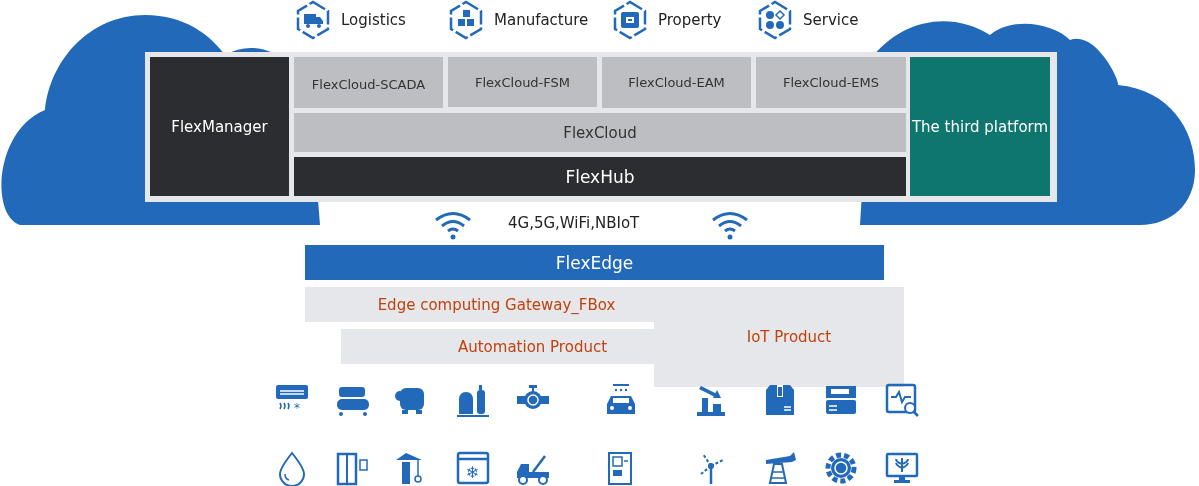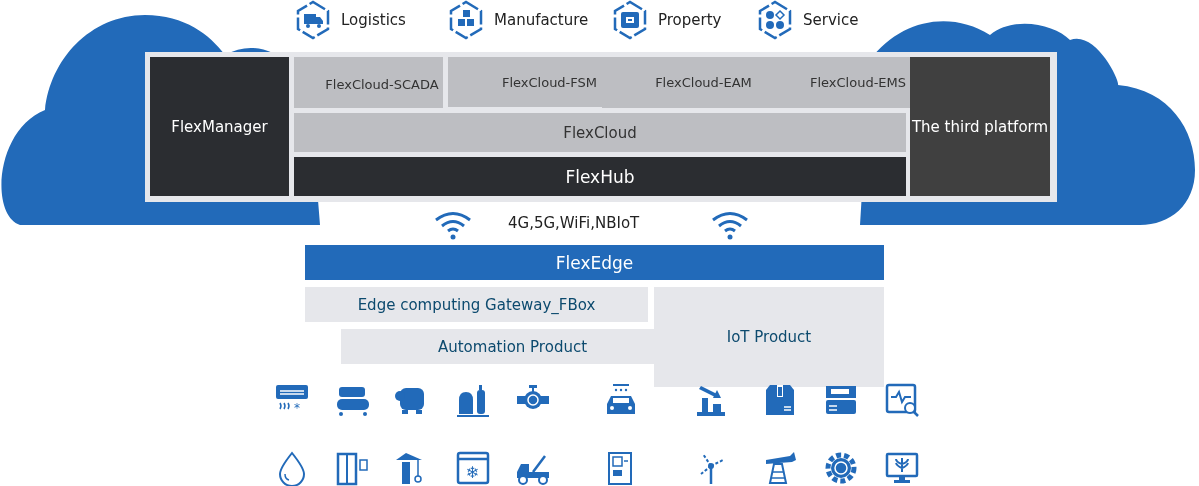--- a/index.html
+++ b/index.html
@@ -7,24 +7,24 @@
       font-family:"DejaVu Sans","Liberation Sans",sans-serif; }
     .abs { position:absolute;text-align:center; }
     .cloud { position:absolute; top:0; }
     .industry { position:absolute; top:0; height:40px; display:flex; align-items:center; }
     .industry .hex { width:40px; height:40px; }
     .industry .lbl { font-size:15px; color:#222; margin-left:8px; }
     .frame { position:absolute; left:145px; top:52px; width:912px; height:150px; background:#e6e7eb; }
     .box { position:absolute; display:flex; align-items:center; justify-content:center; text-align:center; }
     .dark { background:#2b2d31; color:#fff; }
     .gray { background:#bdbec2; color:#333; }
-    .light { background:#e6e7eb; color:#0c4a6e; }
+    .light { background:#e6e7eb; color:#c2410c;padding-left:20px; }
     .blue { background:#226ab9; color:#fff; }
-    .lblue { background:#404040; color:#fff; }
-    .sm { font-size:13px;padding-left:27px; }
+    .lblue { background:#0f766e; color:#fff; }
+    .sm { font-size:13px; }
     .md { font-size:15px; }
     .lg { font-size:17px; }
     .icon { position:absolute; width:36px; height:36px; }
     .wifi { position:absolute; width:40px; height:30px; }
   </style>
 </head>
 <body>
 
 <svg class="cloud" style="left:0;top:0" width="330" height="230" viewBox="0 0 330 230">
   <path d="M20,225 C-10,215 -5,130 45,110 C50,60 90,15 145,15 C185,15 210,35 225,55 C260,35 300,60 310,100 L320,225 Z" fill="#226ab9"></path>

